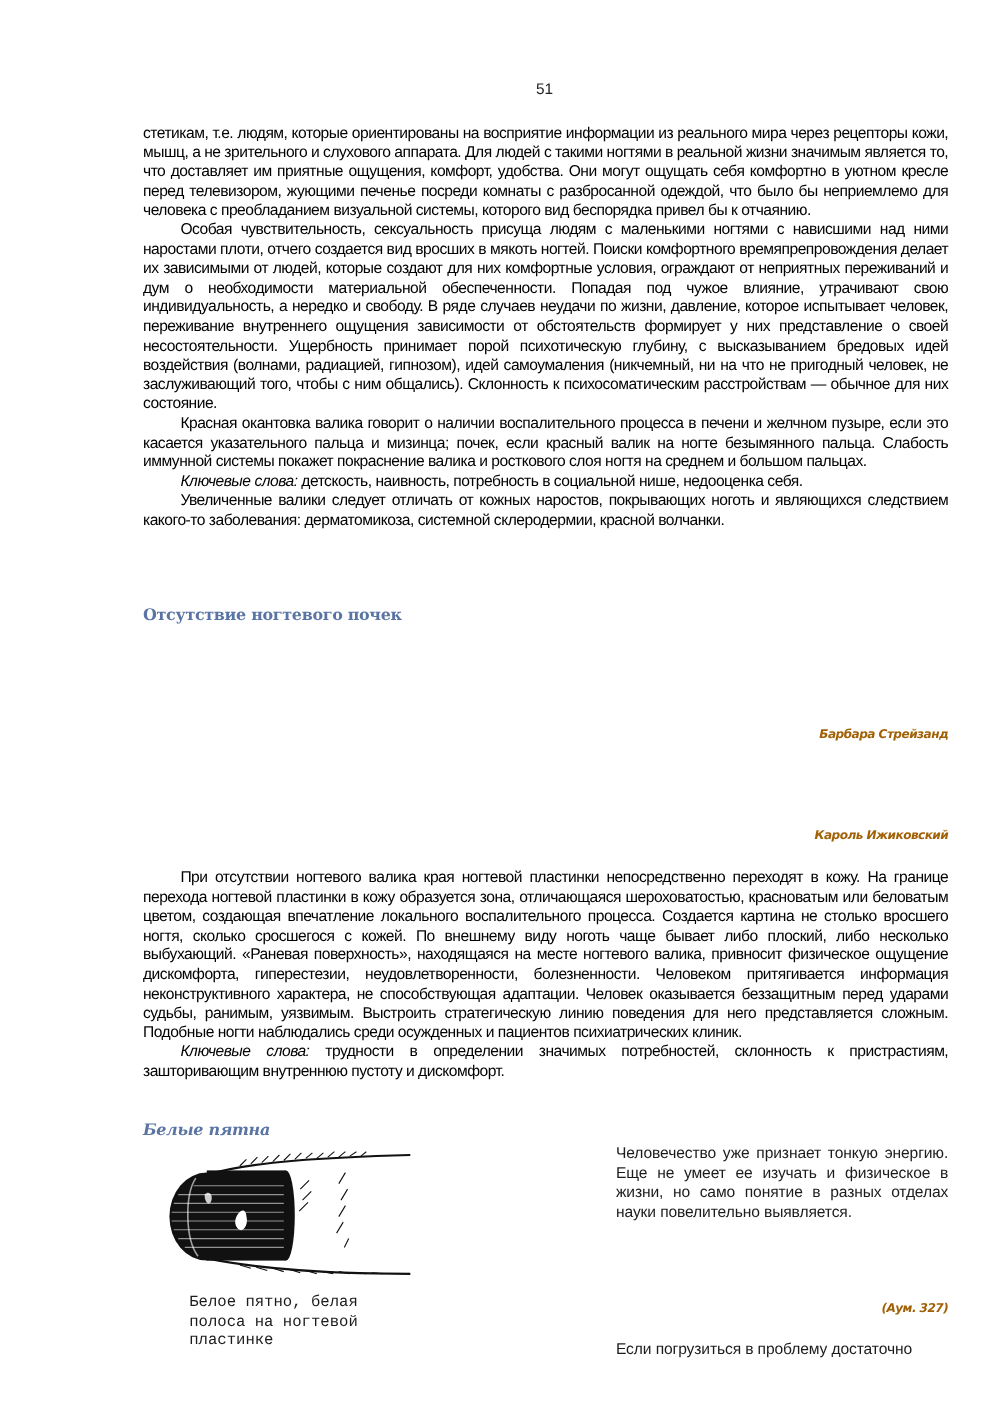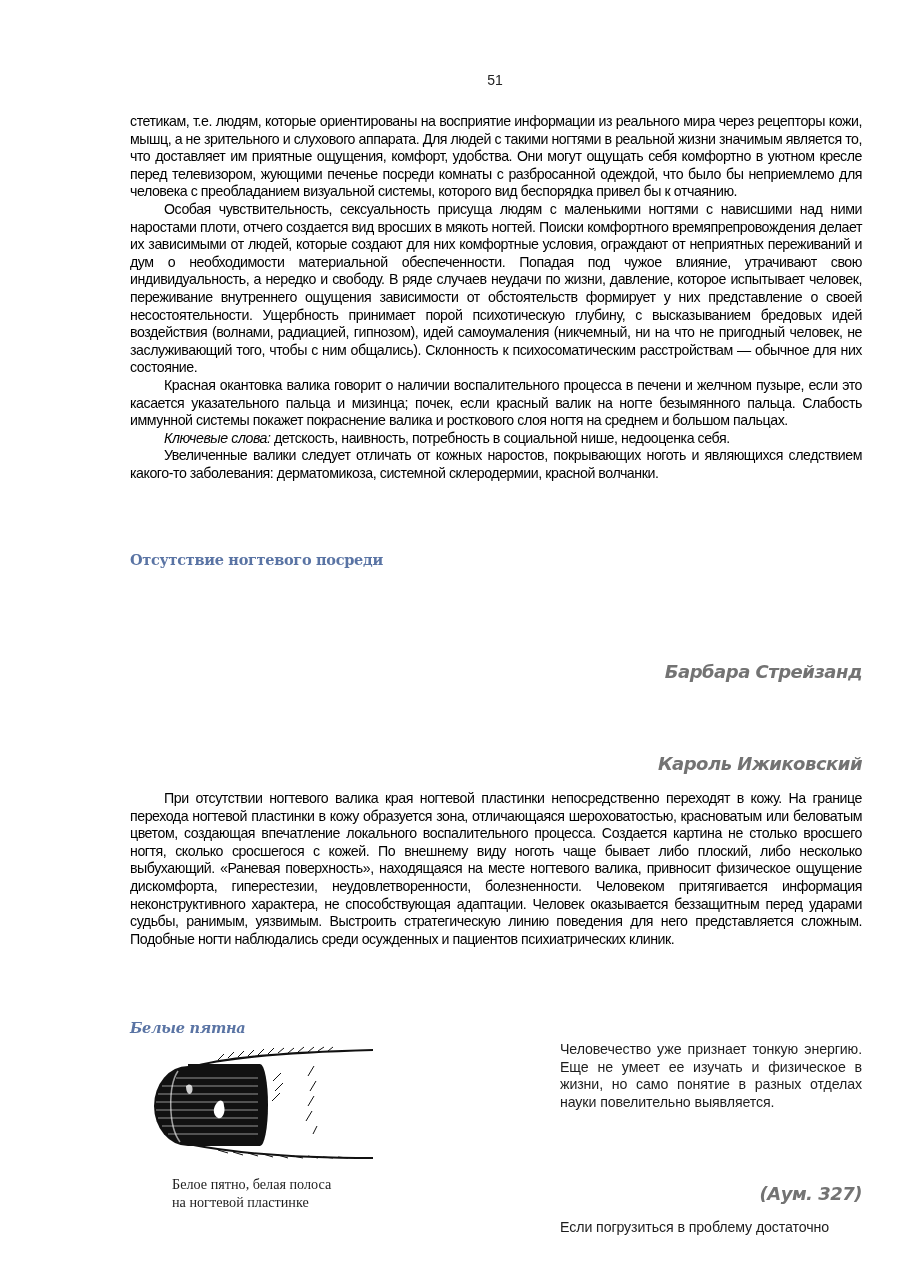--- a/index.html
+++ b/index.html
@@ -12,49 +12,50 @@
       text-align: justify; letter-spacing: -0.45px; word-spacing: 0px; color: #000000; }
     .body-text p { margin: 0; }
     .indent { text-indent: 34px; }
     .kw-label { font-style: italic; }
     .heading { position: absolute; left: 130px; font-family: "DejaVu Serif", "Liberation Serif", serif;
       font-weight: bold; font-size: 14.5px; color: #5a74a4; letter-spacing: -0.3px; }
     .epi { position: absolute; left: 560px; width: 302px;
       font-family: "Liberation Sans", sans-serif; font-size: 14.2px; line-height: 17.6px;
       text-align: justify; text-align-last: left; color: #1c1c1c; letter-spacing: -0.1px; }
     .author { position: absolute; left: 560px; width: 302px; text-align: right;
-      font-family: "DejaVu Sans", sans-serif; font-size: 18px; font-style: italic; font-weight: bold;
-      color: #737373; letter-spacing: -0.5px; }
+      font-family: "DejaVu Sans", sans-serif; font-size: 11px; font-style: italic; font-weight: bold;
+      color: #a16207; letter-spacing: -0.5px; }
     .caption { position: absolute; left: 172px; width: 160px;
-      font-family: Liberation Serif, serif; font-size: 14.2px; line-height: 17.6px; color: #1c1c1c; }
+      font-family: Liberation Mono, monospace; font-size: 14.2px; line-height: 17.6px; color: #1c1c1c; }
     .illustration { position: absolute; left: 148px; top: 1030px; width: 230px; height: 120px; }
   </style>
 </head>
 <body>
 
 <div class="page">
 
   <div class="pnum">51</div>
 
   <div class="body-text" style="top:97px;">
     <p>стетикам, т.е. людям, которые ориентированы на восприятие информации из реального мира через рецепторы кожи, мышц, а не зрительного и слухового аппарата. Для людей с такими ногтями в реальной жизни значимым является то, что доставляет им приятные ощущения, комфорт, удобства. Они могут ощущать себя комфортно в уютном кресле перед телевизором, жующими печенье посреди комнаты с разбросанной одеждой, что было бы неприемлемо для человека с преобладанием визуальной системы, которого вид беспорядка привел бы к отчаянию.</p>
     <p class="indent">Особая чувствительность, сексуальность присуща людям с маленькими ногтями с нависшими над ними наростами плоти, отчего создается вид вросших в мякоть ногтей. Поиски комфортного времяпрепровождения делает их зависимыми от людей, которые создают для них комфортные условия, ограждают от неприятных переживаний и дум о необходимости материальной обеспеченности. Попадая под чужое влияние, утрачивают свою индивидуальность, а нередко и свободу. В ряде случаев неудачи по жизни, давление, которое испытывает человек, переживание внутреннего ощущения зависимости от обстоятельств формирует у них представление о своей несостоятельности. Ущербность принимает порой психотическую глубину, с высказыванием бредовых идей воздействия (волнами, радиацией, гипнозом), идей самоумаления (никчемный, ни на что не пригодный человек, не заслуживающий того, чтобы с ним общались). Склонность к психосоматическим расстройствам — обычное для них состояние.</p>
     <p class="indent">Красная окантовка валика говорит о наличии воспалительного процесса в печени и желчном пузыре, если это касается указательного пальца и мизинца; почек, если красный валик на ногте безымянного пальца. Слабость иммунной системы покажет покраснение валика и росткового слоя ногтя на среднем и большом пальцах.</p>
     <p class="indent"><span class="kw-label">Ключевые слова:</span><span> детскость, наивность, потребность в социальной нише, недооценка себя.</span></p>
     <p class="indent">Увеличенные валики следует отличать от кожных наростов, покрывающих ноготь и являющихся следствием какого-то заболевания: дерматомикоза, системной склеродермии, красной волчанки.</p>
   </div>
 
-  <div class="heading" style="top:535px;">Отсутствие ногтевого посреди</div>
+  <div class="heading" style="top:535px;">Отсутствие ногтевого почек</div>
 
   <div class="author" style="top:645px;">Барбара Стрейзанд</div>
 
   <div class="author" style="top:737px;">Кароль Ижиковский</div>
 
   <div class="body-text" style="top:774px;">
     <p class="indent">При отсутствии ногтевого валика края ногтевой пластинки непосредственно переходят в кожу. На границе перехода ногтевой пластинки в кожу образуется зона, отличающаяся шероховатостью, красноватым или беловатым цветом, создающая впечатление локального воспалительного процесса. Создается картина не столько вросшего ногтя, сколько сросшегося с кожей. По внешнему виду ноготь чаще бывает либо плоский, либо несколько выбухающий. «Раневая поверхность», находящаяся на месте ногтевого валика, привносит физическое ощущение дискомфорта, гиперестезии, неудовлетворенности, болезненности. Человеком притягивается информация неконструктивного характера, не способствующая адаптации. Человек оказывается беззащитным перед ударами судьбы, ранимым, уязвимым. Выстроить стратегическую линию поведения для него представляется сложным. Подобные ногти наблюдались среди осужденных и пациентов психиатрических клиник.</p>
+    <p class="indent"><span class="kw-label">Ключевые слова:</span><span> трудности в определении значимых потребностей, склонность к пристрастиям, зашторивающим внутреннюю пустоту и дискомфорт.</span></p>
   </div>
 
   <div class="heading" style="top:1003px;font-style:italic;">Белые пятна</div>
 
   <div class="illustration">
     <svg width="230" height="120" viewBox="0 0 230 120">
 
       <path d="M40 22 C 80 10, 150 6, 225 4" stroke="#111" stroke-width="2" fill="none"></path>
       <path d="M40 98 C 90 108, 160 112, 225 112" stroke="#111" stroke-width="2" fill="none"></path>
 

